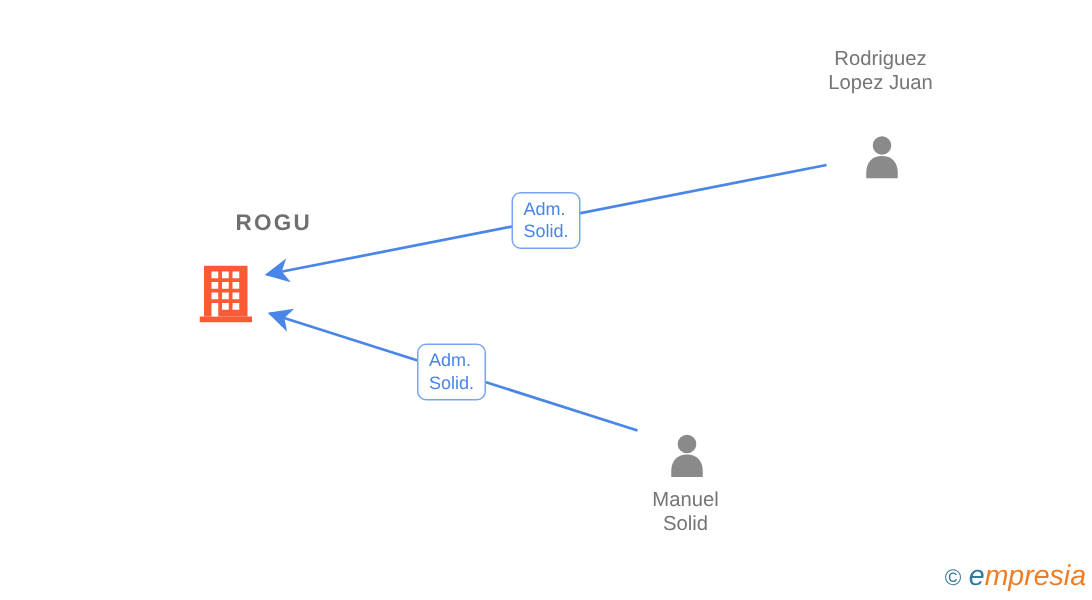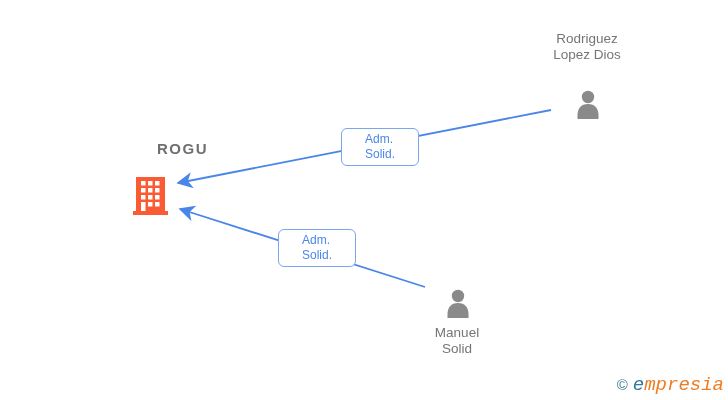--- a/index.html
+++ b/index.html
@@ -38,35 +38,35 @@
   .icon-person.p1 { left: 573px; top: 89px; }
   .icon-person.p2 { left: 443px; top: 288px; }
 
   .edge-label {
     position: absolute; z-index: 3;
     background: #ffffff;
     border: 1.5px solid #79a6f0;
     border-radius: 6px;
     color: #4a86e8;
     font-size: 12px; line-height: 15px;
-    padding: 3px 23px;
+    padding: 3px 7px;
     white-space: pre-line;
   }
   .edge-label.e1 { left: 341px; top: 128px; }
   .edge-label.e2 { left: 278px; top: 229px; }
 
   .brand {
     position: absolute; right: 4px; bottom: 4px; z-index: 2;
     display: flex; align-items: baseline;
   }
   .brand .copy {
     color: #3d7a99; font-size: 15px; margin-right: 5px;
   }
   .brand .script {
-    font-family: Liberation Mono, monospace;
+    font-family: Liberation Sans, sans-serif;
     font-style: italic; font-size: 19px; line-height: 22px;
   }
   .brand .e-letter { color: #2f7a9e; }
   .brand .rest { color: #ef7d24; }
 </style>
 </head>
 <body>
 
 <div class="canvas">
 
@@ -104,21 +104,21 @@
         <rect x="22" y="18" width="4.5" height="4.5"></rect>
         <rect x="8" y="25" width="4.5" height="9"></rect>
         <rect x="15" y="25" width="4.5" height="4.5"></rect>
         <rect x="22" y="25" width="4.5" height="4.5"></rect>
       </g>
     </svg>
   </div>
 
   <div class="node person-label p1">
     <span>Rodriguez</span>
-    <span>Lopez Dios</span>
+    <span>Lopez Juan</span>
   </div>
   <div class="node icon-person p1">
     <svg width="30" height="30" viewBox="0 0 30 30">
       <circle cx="15" cy="8" r="6.2" fill="#8a8a8a"></circle>
       <path d="M15 15 c-7 0 -10.5 4.8 -10.5 11 v4 h21 v-4 c0 -6.2 -3.5 -11 -10.5 -11 z" fill="#8a8a8a"></path>
     </svg>
   </div>
 
   <div class="node icon-person p2">
     <svg width="30" height="30" viewBox="0 0 30 30">

